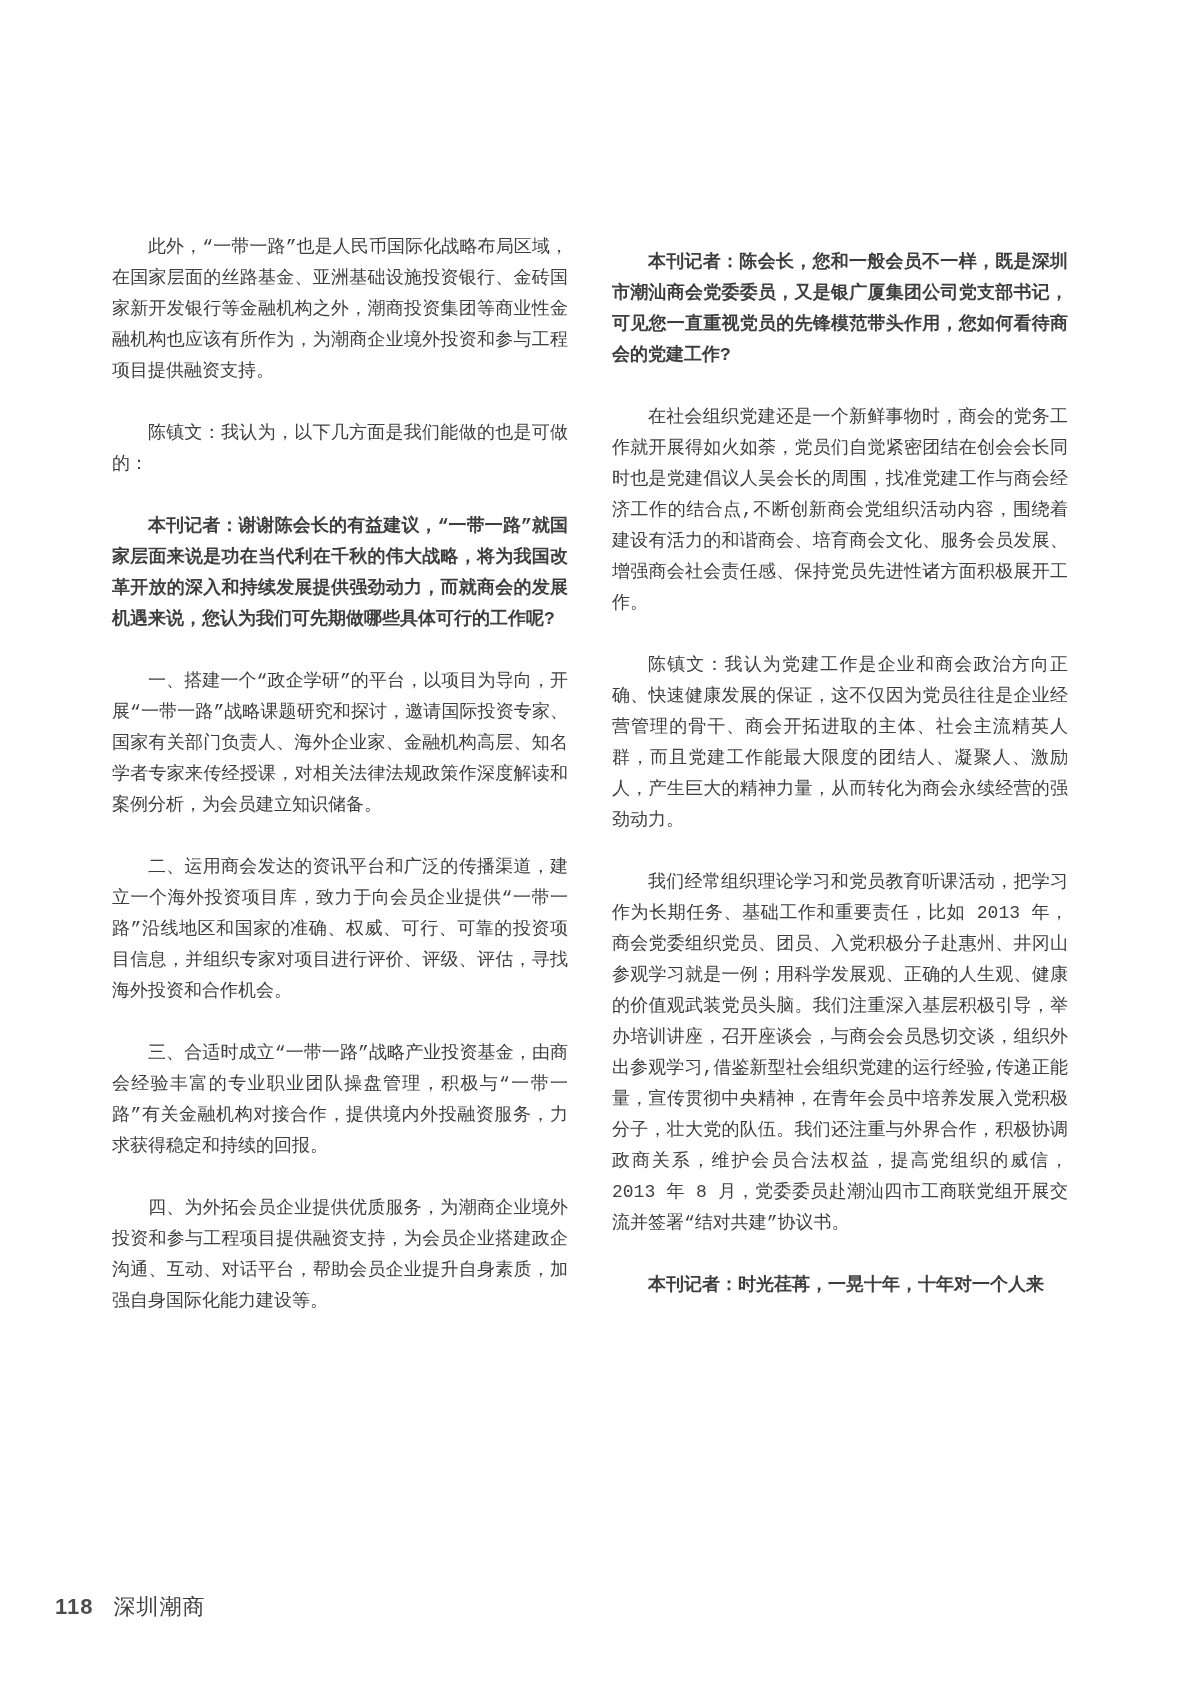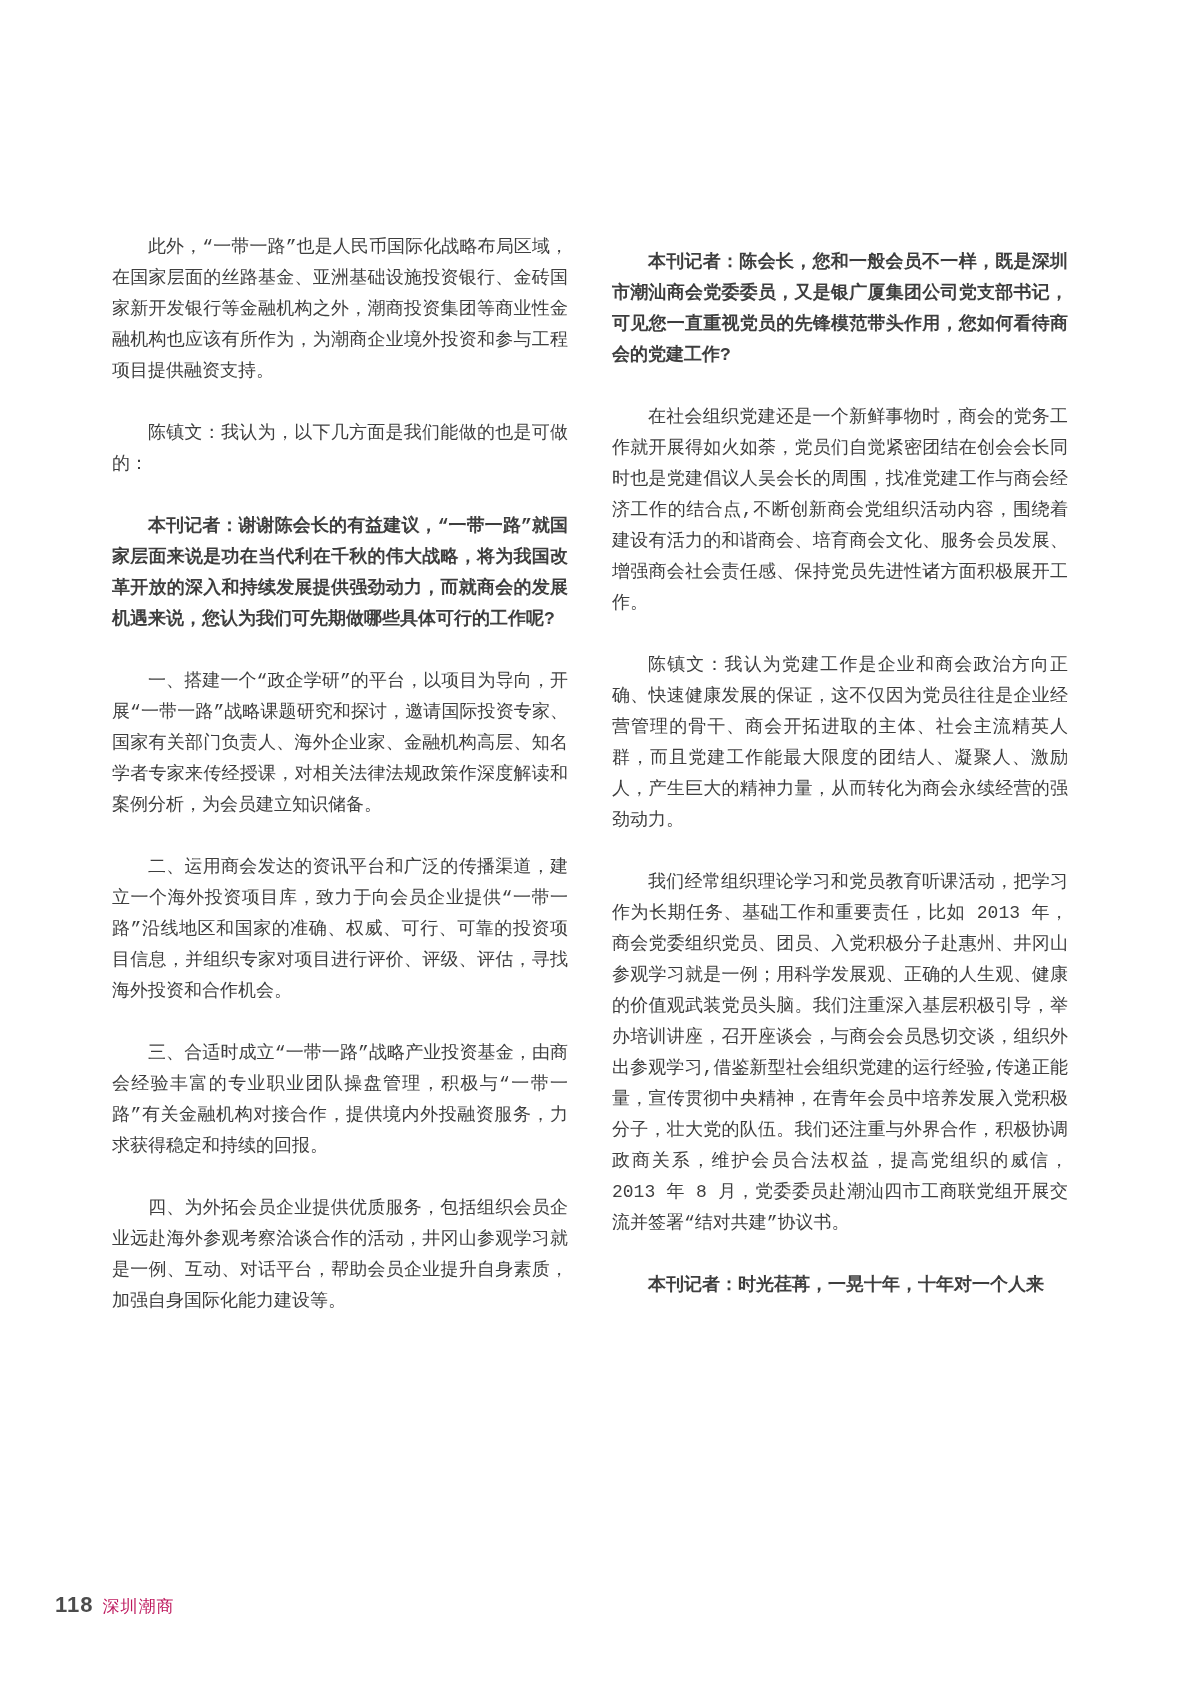--- a/index.html
+++ b/index.html
@@ -35,47 +35,47 @@
   .quote {
     font-weight: bold;
     margin-top: 15px;
   }
   .footer {
     position: absolute;
     left: 55px;
     top: 1592px;
     display: flex;
     align-items: baseline;
-    gap: 9px;
+    gap: 20px;
   }
   .page-num {
     font-size: 22px;
     font-weight: bold;
     color: #4c4c4c;
     letter-spacing: 1px;
   }
   .mag-name {
-    font-size: 17px;
-    color: #be185d;
+    font-size: 22px;
+    color: #404040;
     letter-spacing: 1px;
   }
 </style>
 </head>
 <body>
 
 <div class="page">
 
   <div class="column column-left">
     <p class="para">此外，“一带一路”也是人民币国际化战略布局区域，在国家层面的丝路基金、亚洲基础设施投资银行、金砖国家新开发银行等金融机构之外，潮商投资集团等商业性金融机构也应该有所作为，为潮商企业境外投资和参与工程项目提供融资支持。</p>
     <p class="para">陈镇文：我认为，以下几方面是我们能做的也是可做的：</p>
     <p class="para quote">本刊记者：谢谢陈会长的有益建议，“一带一路”就国家层面来说是功在当代利在千秋的伟大战略，将为我国改革开放的深入和持续发展提供强劲动力，而就商会的发展机遇来说，您认为我们可先期做哪些具体可行的工作呢?</p>
     <p class="para">一、搭建一个“政企学研”的平台，以项目为导向，开展“一带一路”战略课题研究和探讨，邀请国际投资专家、国家有关部门负责人、海外企业家、金融机构高层、知名学者专家来传经授课，对相关法律法规政策作深度解读和案例分析，为会员建立知识储备。</p>
     <p class="para">二、运用商会发达的资讯平台和广泛的传播渠道，建立一个海外投资项目库，致力于向会员企业提供“一带一路”沿线地区和国家的准确、权威、可行、可靠的投资项目信息，并组织专家对项目进行评价、评级、评估，寻找海外投资和合作机会。</p>
     <p class="para">三、合适时成立“一带一路”战略产业投资基金，由商会经验丰富的专业职业团队操盘管理，积极与“一带一路”有关金融机构对接合作，提供境内外投融资服务，力求获得稳定和持续的回报。</p>
-    <p class="para">四、为外拓会员企业提供优质服务，包括组织会员企业远赴海外参观考察洽谈合作的活动，井冈山参观学习就是一例、互动、对话平台，帮助会员企业提升自身素质，加强自身国际化能力建设等。</p>
+    <p class="para">四、为外拓会员企业提供优质服务，为潮商企业境外投资和参与工程项目提供融资支持，为会员企业搭建政企沟通、互动、对话平台，帮助会员企业提升自身素质，加强自身国际化能力建设等。</p>
   </div>
 
   <div class="column column-right">
     <p class="para quote">本刊记者：陈会长，您和一般会员不一样，既是深圳市潮汕商会党委委员，又是银广厦集团公司党支部书记，可见您一直重视党员的先锋模范带头作用，您如何看待商会的党建工作?</p>
     <p class="para">在社会组织党建还是一个新鲜事物时，商会的党务工作就开展得如火如荼，党员们自觉紧密团结在创会会长同时也是党建倡议人吴会长的周围，找准党建工作与商会经济工作的结合点,不断创新商会党组织活动内容，围绕着建设有活力的和谐商会、培育商会文化、服务会员发展、增强商会社会责任感、保持党员先进性诸方面积极展开工作。</p>
     <p class="para">陈镇文：我认为党建工作是企业和商会政治方向正确、快速健康发展的保证，这不仅因为党员往往是企业经营管理的骨干、商会开拓进取的主体、社会主流精英人群，而且党建工作能最大限度的团结人、凝聚人、激励人，产生巨大的精神力量，从而转化为商会永续经营的强劲动力。</p>
     <p class="para">我们经常组织理论学习和党员教育听课活动，把学习作为长期任务、基础工作和重要责任，比如 2013 年，商会党委组织党员、团员、入党积极分子赴惠州、井冈山参观学习就是一例；用科学发展观、正确的人生观、健康的价值观武装党员头脑。我们注重深入基层积极引导，举办培训讲座，召开座谈会，与商会会员恳切交谈，组织外出参观学习,借鉴新型社会组织党建的运行经验,传递正能量，宣传贯彻中央精神，在青年会员中培养发展入党积极分子，壮大党的队伍。我们还注重与外界合作，积极协调政商关系，维护会员合法权益，提高党组织的威信，2013 年 8 月，党委委员赴潮汕四市工商联党组开展交流并签署“结对共建”协议书。</p>
     <p class="para quote">本刊记者：时光荏苒，一晃十年，十年对一个人来</p>
   </div>
 

